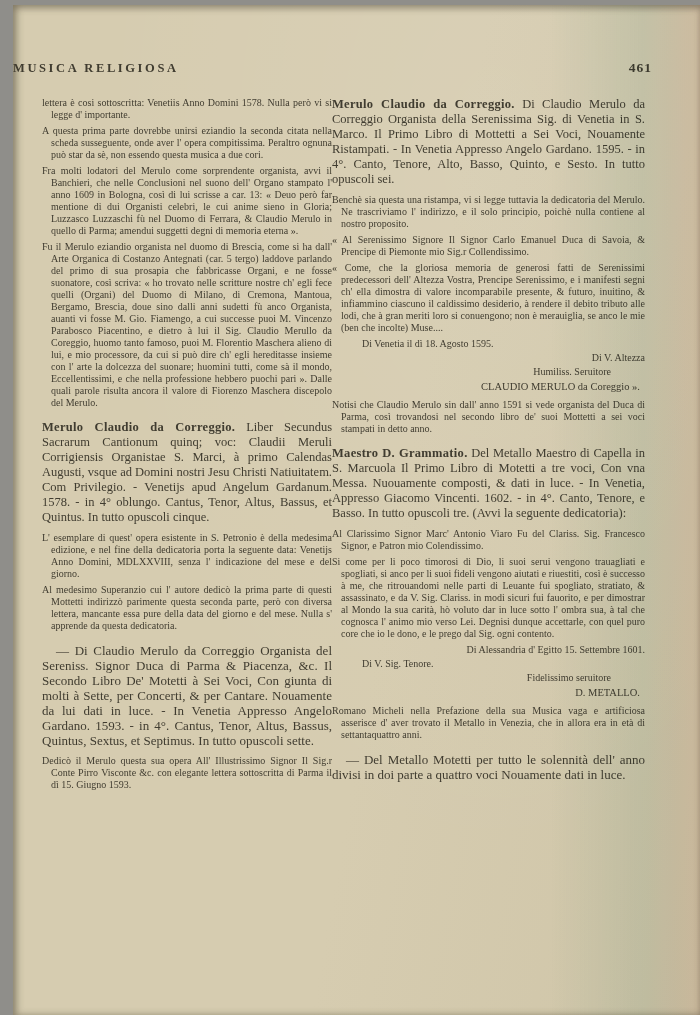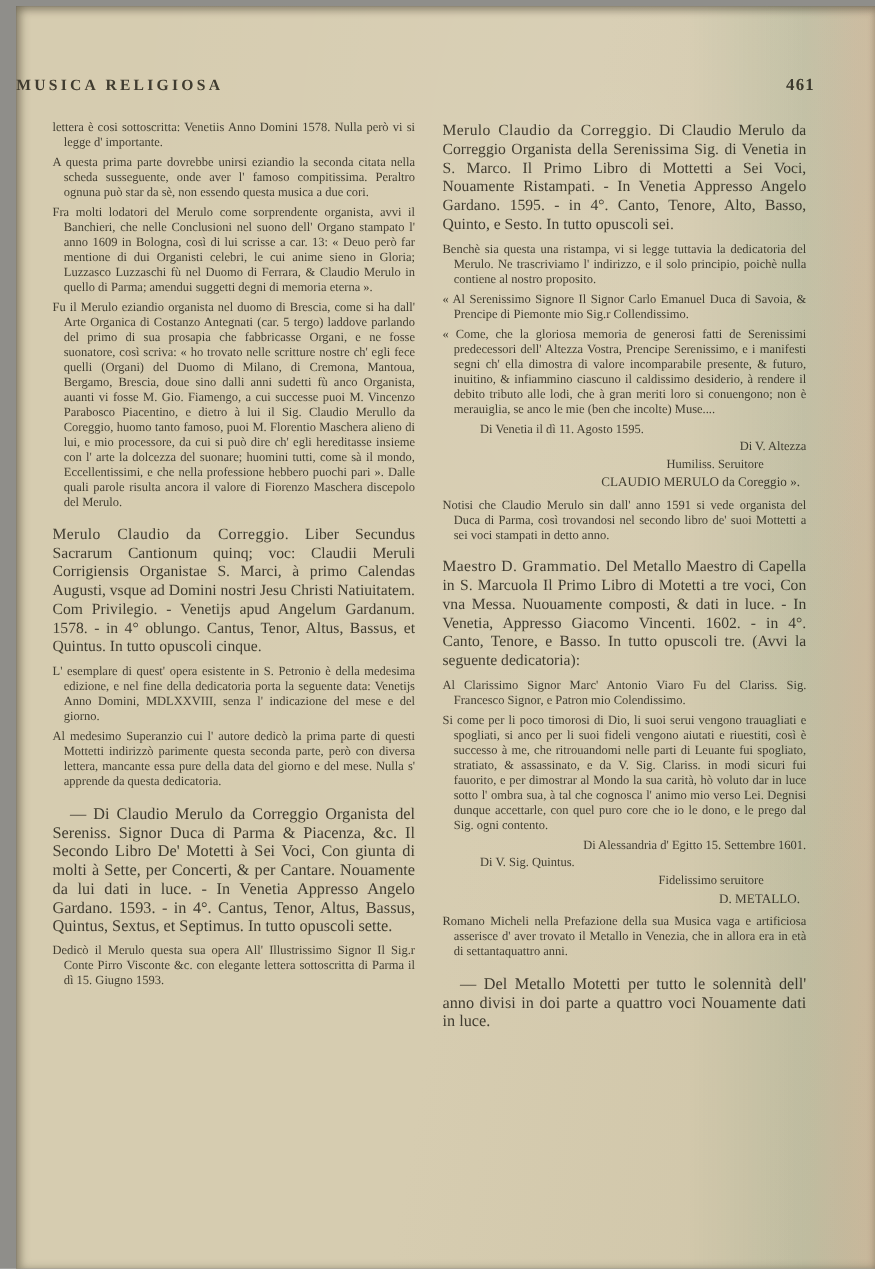--- a/index.html
+++ b/index.html
@@ -29,36 +29,36 @@
   .header{position:relative;height:22px;margin-top:56px;}
   .running-title{
     position:absolute;left:0;right:0;text-align:left;
     font-weight:bold;font-size:12.5px;letter-spacing:2.6px;color:var(--ink);
   }
   .page-number{
     position:absolute;right:48px;top:-1px;
     font-weight:bold;font-size:13.5px;letter-spacing:1px;color:var(--ink);
   }
   .columns{
-    display:flex;gap:22px;
+    display:flex;
     padding:14px 55px 0 29px;
   }
   .col{min-width:0;}
   .col-left{width:290px;flex:none;}
   .col-right{flex:1;}
   .para{
     margin:0 0 4px;
     text-align:justify;
     color:var(--ink);
     hyphens:auto;
     -webkit-hyphens:auto;
   }
   .p-note{font-size:10px;line-height:12px;padding-left:9px;text-indent:-9px;}
   .p-entry{font-size:12.5px;line-height:15px;margin:11px 0 7px;}
-  .p-entry .lead{font-weight:normal;letter-spacing:.3px;}
+  .p-entry .lead{font-weight:bold;letter-spacing:.3px;}
   .p-dash{font-size:13px;line-height:15px;margin:11px 0 7px;text-indent:14px;}
   .p-date{font-size:10px;line-height:12px;padding-left:30px;text-align:left;margin-bottom:2px;}
   .p-date2{font-size:10px;line-height:12px;padding-left:18px;text-align:right;margin-bottom:2px;}
   .p-sig{font-size:10px;line-height:12px;text-align:right;padding-right:34px;margin-bottom:2px;}
   .p-sig2{font-size:10.5px;line-height:13px;text-align:right;padding-right:5px;margin-bottom:6px;}
   .col .para:first-child{margin-top:0;}
   .fringe{
     position:absolute;top:0;right:0;bottom:0;width:150px;
     background:linear-gradient(to right,
       rgba(47,127,112,0) 0%,
@@ -73,44 +73,44 @@
 
 <div id="screenshot">
   <div class="paper">
     <div class="header">
       <div class="running-title">MUSICA RELIGIOSA</div>
       <div class="page-number">461</div>
     </div>
     <div class="columns">
       <div class="col col-left">
           <p class="para p-note"><span>lettera è cosi sottoscritta: Venetiis Anno Domini 1578. Nulla però vi si legge d' importante.</span></p>
-          <p class="para p-note"><span>A questa prima parte dovrebbe unirsi eziandio la seconda citata nella scheda susseguente, onde aver l' famoso compitissima. Peraltro ognuna può star da sè, non essendo questa musica a due cori.</span></p>
+          <p class="para p-note"><span>A questa prima parte dovrebbe unirsi eziandio la seconda citata nella scheda susseguente, onde aver l' opera compitissima. Peraltro ognuna può star da sè, non essendo questa musica a due cori.</span></p>
           <p class="para p-note"><span>Fra molti lodatori del Merulo come sorprendente organista, avvi il Banchieri, che nelle Conclusioni nel suono dell' Organo stampato l' anno 1609 in Bologna, così di lui scrisse a car. 13: « Deuo però far mentione di dui Organisti celebri, le cui anime sieno in Gloria; Luzzasco Luzzaschi fù nel Duomo di Ferrara, &amp; Claudio Merulo in quello di Parma; amendui suggetti degni di memoria eterna ».</span></p>
           <p class="para p-note"><span>Fu il Merulo eziandio organista nel duomo di Brescia, come si ha dall' Arte Organica di Costanzo Antegnati (car. 5 tergo) laddove parlando del primo di sua prosapia che fabbricasse Organi, e ne fosse suonatore, così scriva: « ho trovato nelle scritture nostre ch' egli fece quelli (Organi) del Duomo di Milano, di Cremona, Mantoua, Bergamo, Brescia, doue sino dalli anni sudetti fù anco Organista, auanti vi fosse M. Gio. Fiamengo, a cui successe puoi M. Vincenzo Parabosco Piacentino, e dietro à lui il Sig. Claudio Merullo da Coreggio, huomo tanto famoso, puoi M. Florentio Maschera alieno di lui, e mio processore, da cui si può dire ch' egli hereditasse insieme con l' arte la dolcezza del suonare; huomini tutti, come sà il mondo, Eccellentissimi, e che nella professione hebbero puochi pari ». Dalle quali parole risulta ancora il valore di Fiorenzo Maschera discepolo del Merulo.</span></p>
           <p class="para p-entry"><span class="lead">Merulo Claudio da Correggio.</span><span> Liber Secundus Sacrarum Cantionum quinq; voc: Claudii Meruli Corrigiensis Organistae S. Marci, à primo Calendas Augusti, vsque ad Domini nostri Jesu Christi Natiuitatem. Com Privilegio. - Venetijs apud Angelum Gardanum. 1578. - in 4° oblungo. Cantus, Tenor, Altus, Bassus, et Quintus. In tutto opuscoli cinque.</span></p>
           <p class="para p-note"><span>L' esemplare di quest' opera esistente in S. Petronio è della medesima edizione, e nel fine della dedicatoria porta la seguente data: Venetijs Anno Domini, MDLXXVIII, senza l' indicazione del mese e del giorno.</span></p>
           <p class="para p-note"><span>Al medesimo Superanzio cui l' autore dedicò la prima parte di questi Mottetti indirizzò parimente questa seconda parte, però con diversa lettera, mancante essa pure della data del giorno e del mese. Nulla s' apprende da questa dedicatoria.</span></p>
           <p class="para p-dash"><span>— Di Claudio Merulo da Correggio Organista del Sereniss. Signor Duca di Parma &amp; Piacenza, &amp;c. Il Secondo Libro De' Motetti à Sei Voci, Con giunta di molti à Sette, per Concerti, &amp; per Cantare. Nouamente da lui dati in luce. - In Venetia Appresso Angelo Gardano. 1593. - in 4°. Cantus, Tenor, Altus, Bassus, Quintus, Sextus, et Septimus. In tutto opuscoli sette.</span></p>
           <p class="para p-note"><span>Dedicò il Merulo questa sua opera All' Illustrissimo Signor Il Sig.r Conte Pirro Visconte &amp;c. con elegante lettera sottoscritta di Parma il dì 15. Giugno 1593.</span></p>
         </div>
       <div class="col col-right">
           <p class="para p-entry"><span class="lead">Merulo Claudio da Correggio.</span><span> Di Claudio Merulo da Correggio Organista della Serenissima Sig. di Venetia in S. Marco. Il Primo Libro di Mottetti a Sei Voci, Nouamente Ristampati. - In Venetia Appresso Angelo Gardano. 1595. - in 4°. Canto, Tenore, Alto, Basso, Quinto, e Sesto. In tutto opuscoli sei.</span></p>
           <p class="para p-note"><span>Benchè sia questa una ristampa, vi si legge tuttavia la dedicatoria del Merulo. Ne trascriviamo l' indirizzo, e il solo principio, poichè nulla contiene al nostro proposito.</span></p>
           <p class="para p-note"><span>« Al Serenissimo Signore Il Signor Carlo Emanuel Duca di Savoia, &amp; Prencipe di Piemonte mio Sig.r Collendissimo.</span></p>
           <p class="para p-note"><span>« Come, che la gloriosa memoria de generosi fatti de Serenissimi predecessori dell' Altezza Vostra, Prencipe Serenissimo, e i manifesti segni ch' ella dimostra di valore incomparabile presente, &amp; futuro, inuitino, &amp; infiammino ciascuno il caldissimo desiderio, à rendere il debito tributo alle lodi, che à gran meriti loro si conuengono; non è merauiglia, se anco le mie (ben che incolte) Muse....</span></p>
-          <p class="para p-date"><span>Di Venetia il dì 11. Agosto 1595.</span></p>
+          <p class="para p-date"><span>Di Venetia il dì 18. Agosto 1595.</span></p>
           <p class="para p-date2"><span>Di V. Altezza</span></p>
           <p class="para p-sig"><span>Humiliss. Seruitore</span></p>
           <p class="para p-sig2"><span>CLAUDIO MERULO da Coreggio ».</span></p>
           <p class="para p-note"><span>Notisi che Claudio Merulo sin dall' anno 1591 si vede organista del Duca di Parma, così trovandosi nel secondo libro de' suoi Mottetti a sei voci stampati in detto anno.</span></p>
           <p class="para p-entry"><span class="lead">Maestro D. Grammatio.</span><span> Del Metallo Maestro di Capella in S. Marcuola Il Primo Libro di Motetti a tre voci, Con vna Messa. Nuouamente composti, &amp; dati in luce. - In Venetia, Appresso Giacomo Vincenti. 1602. - in 4°. Canto, Tenore, e Basso. In tutto opuscoli tre. (Avvi la seguente dedicatoria):</span></p>
           <p class="para p-note"><span>Al Clarissimo Signor Marc' Antonio Viaro Fu del Clariss. Sig. Francesco Signor, e Patron mio Colendissimo.</span></p>
           <p class="para p-note"><span>Si come per li poco timorosi di Dio, li suoi serui vengono trauagliati e spogliati, si anco per li suoi fideli vengono aiutati e riuestiti, così è successo à me, che ritrouandomi nelle parti di Leuante fui spogliato, stratiato, &amp; assassinato, e da V. Sig. Clariss. in modi sicuri fui fauorito, e per dimostrar al Mondo la sua carità, hò voluto dar in luce sotto l' ombra sua, à tal che cognosca l' animo mio verso Lei. Degnisi dunque accettarle, con quel puro core che io le dono, e le prego dal Sig. ogni contento.</span></p>
           <p class="para p-date2"><span>Di Alessandria d' Egitto 15. Settembre 1601.</span></p>
-          <p class="para p-date"><span>Di V. Sig. Quintus.</span></p>
+          <p class="para p-date"><span>Di V. Sig. Tenore.</span></p>
           <p class="para p-sig"><span>Fidelissimo seruitore</span></p>
           <p class="para p-sig2"><span>D. METALLO.</span></p>
           <p class="para p-note"><span>Romano Micheli nella Prefazione della sua Musica vaga e artificiosa asserisce d' aver trovato il Metallo in Venezia, che in allora era in età di settantaquattro anni.</span></p>
           <p class="para p-dash"><span>— Del Metallo Motetti per tutto le solennità dell' anno divisi in doi parte a quattro voci Nouamente dati in luce.</span></p>
         </div>
     </div>
     <div class="fringe"></div>
   </div>
 </div>
 

